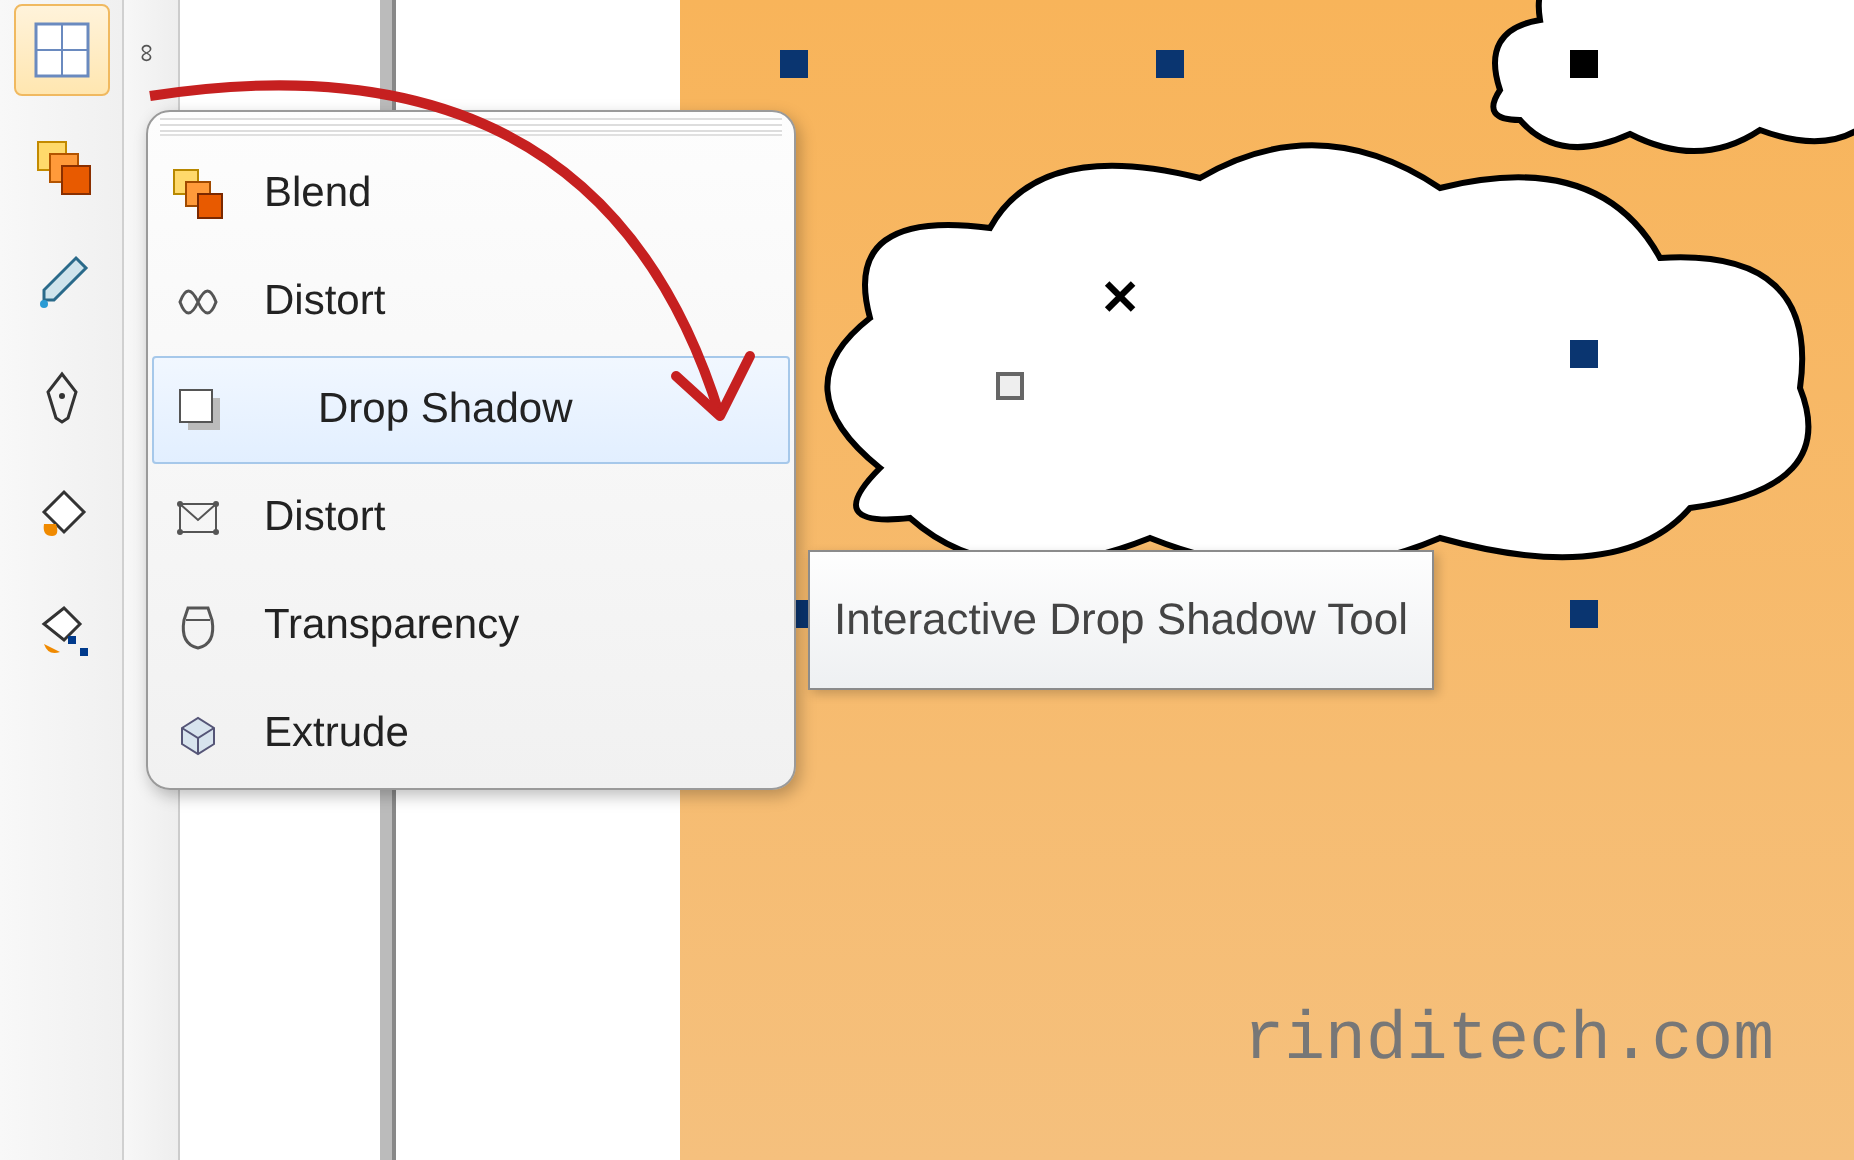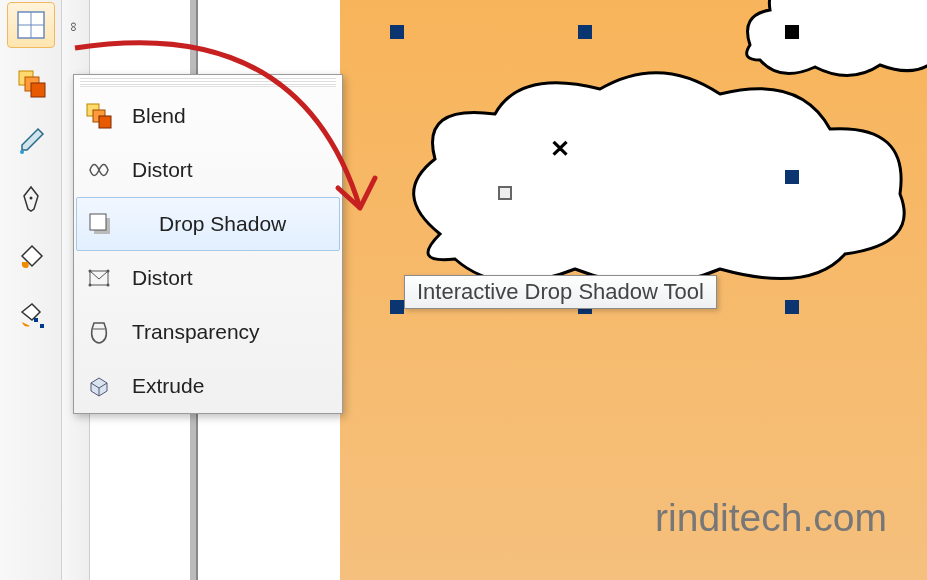--- a/index.html
+++ b/index.html
@@ -101,34 +101,34 @@
       font-weight: bold;
       color: #000;
     }
     .rothandle {
       position: absolute; width: 14px; height: 14px;
       border: 2px solid #666; background: #eee;
     }
     .watermark {
       position: absolute;
       bottom: 40px; right: 40px;
-      font-size: 39px;
+      font-size: 34px;
       color: #777;
-      font-family: Liberation Sans, sans-serif;
+      font-family: Liberation Mono, monospace;
     }
 
     
     .flyout {
       position: absolute;
-      left: 73px; top: 74px;
-      width: 270px;
+      left: 73px; top: 55px;
+      width: 325px;
       background: linear-gradient(to bottom, #fdfdfd, #f1f1f1);
       border: 1px solid #9a9a9a;
       box-shadow: 2px 3px 8px rgba(0,0,0,0.25);
-      border-radius: 0;
+      border-radius: 12px;
     }
     .flyout-grip {
       height: 9px;
       border-bottom: 1px solid #e0e0e0;
       background: repeating-linear-gradient(to bottom, #ddd 0, #ddd 1px, #fff 1px, #fff 3px);
       margin: 3px 6px 2px 6px;
     }
     .flyout-item {
       display: flex;
       align-items: center;
@@ -147,21 +147,21 @@
     }
     .flyout-icon { width: 30px; height: 30px; display:flex; align-items:center; justify-content:center; }
     .flyout-label { font-size: 21px; color: #222; }
 
     
     .tooltip {
       position: absolute;
       left: 404px; top: 275px;
       background: linear-gradient(to bottom, #fefefe, #eef0f2);
       border: 1px solid #8b8b8b;
-      padding: 3px 12px;
+      padding: 21px 12px;
       font-size: 22px;
       color: #444;
       box-shadow: 2px 2px 5px rgba(0,0,0,0.2);
     }
 
     
     .arrow-anno {
       position: absolute;
       left: 60px; top: 28px;
       width: 340px; height: 270px;

